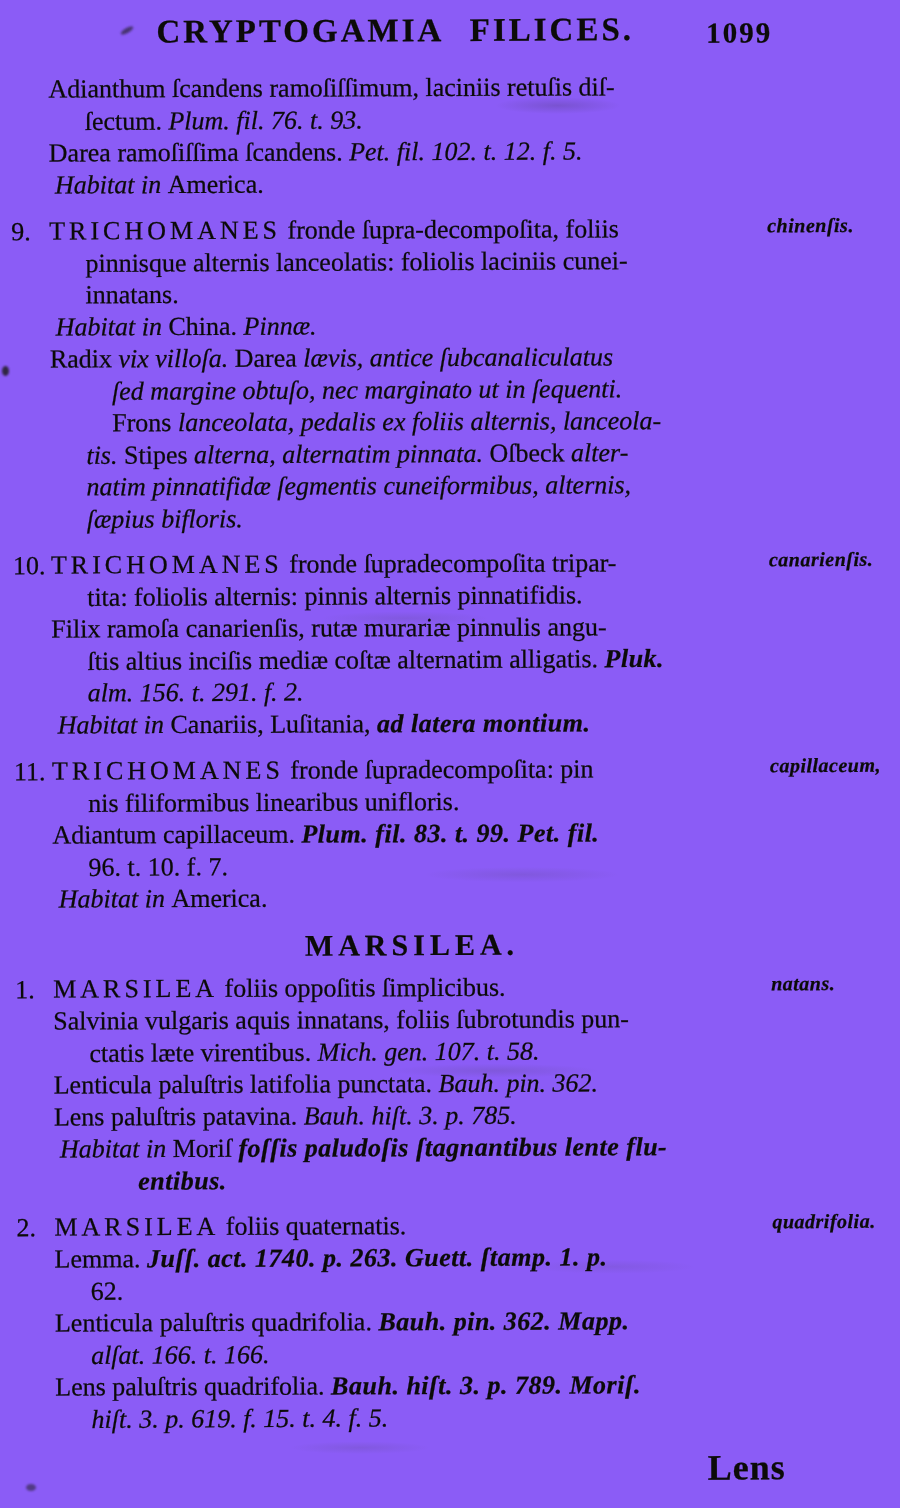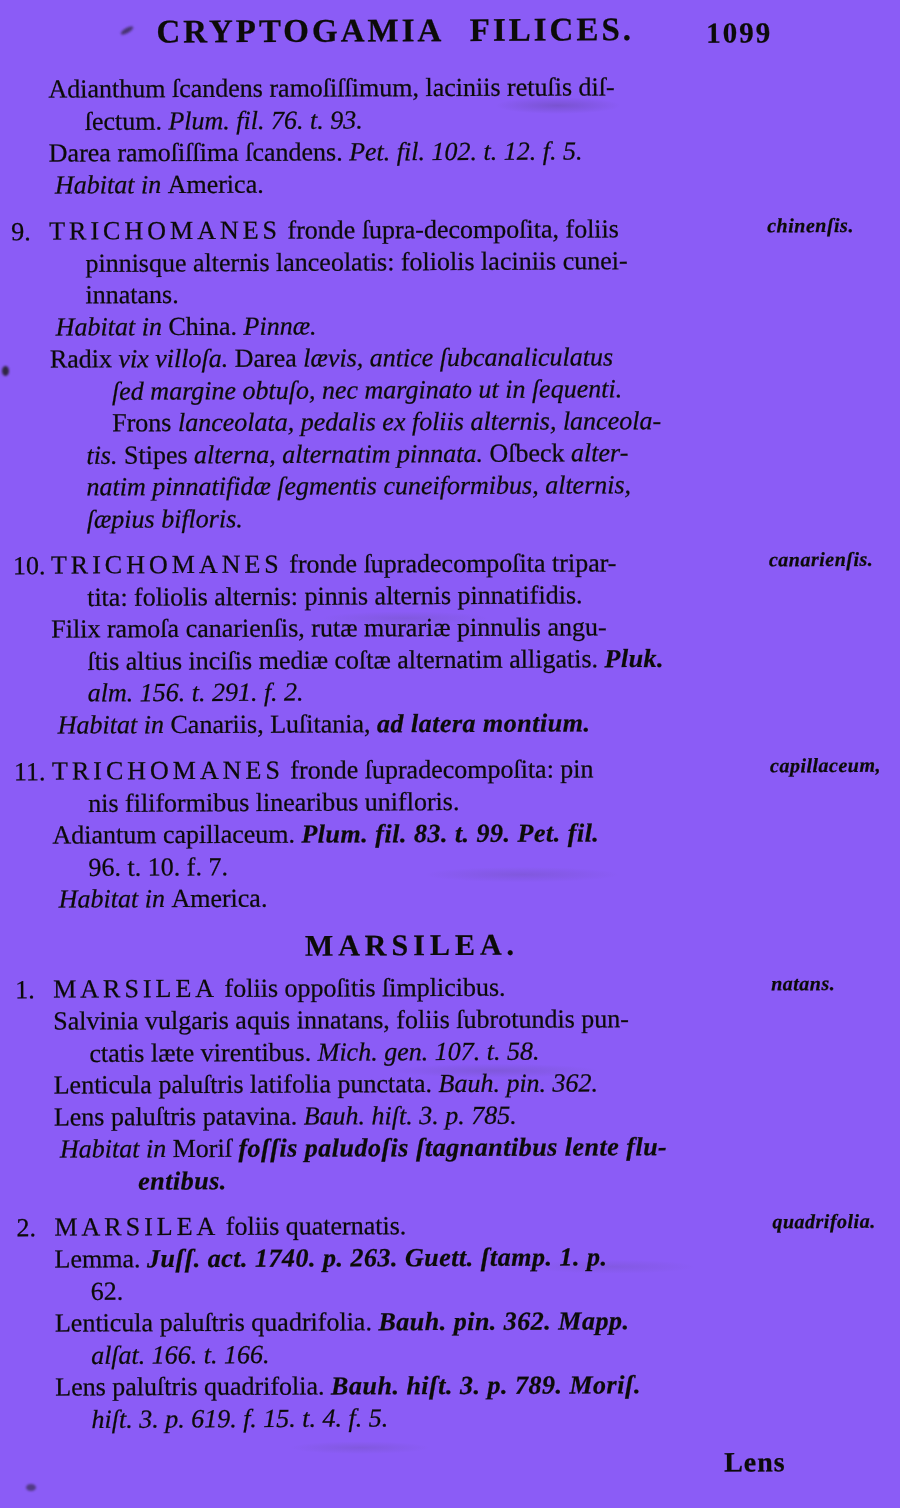--- a/index.html
+++ b/index.html
@@ -100,21 +100,21 @@
     margin: 8px 0 10px 0;
     font-weight: bold;
     -webkit-text-stroke: 0.2px #0c0b09;
   }
   .catchword-row {
     text-align: right;
     padding-right: 122px;
     margin-top: 4px;
   }
   .catchword {
-    font-size: 28px;
+    font-size: 36px;
     font-weight: bold;
     letter-spacing: 1px;
   }
   .artifact {
     position: absolute;
     background: #1a1916;
     border-radius: 50%;
     filter: blur(1px);
     opacity: 0.8;
   }

